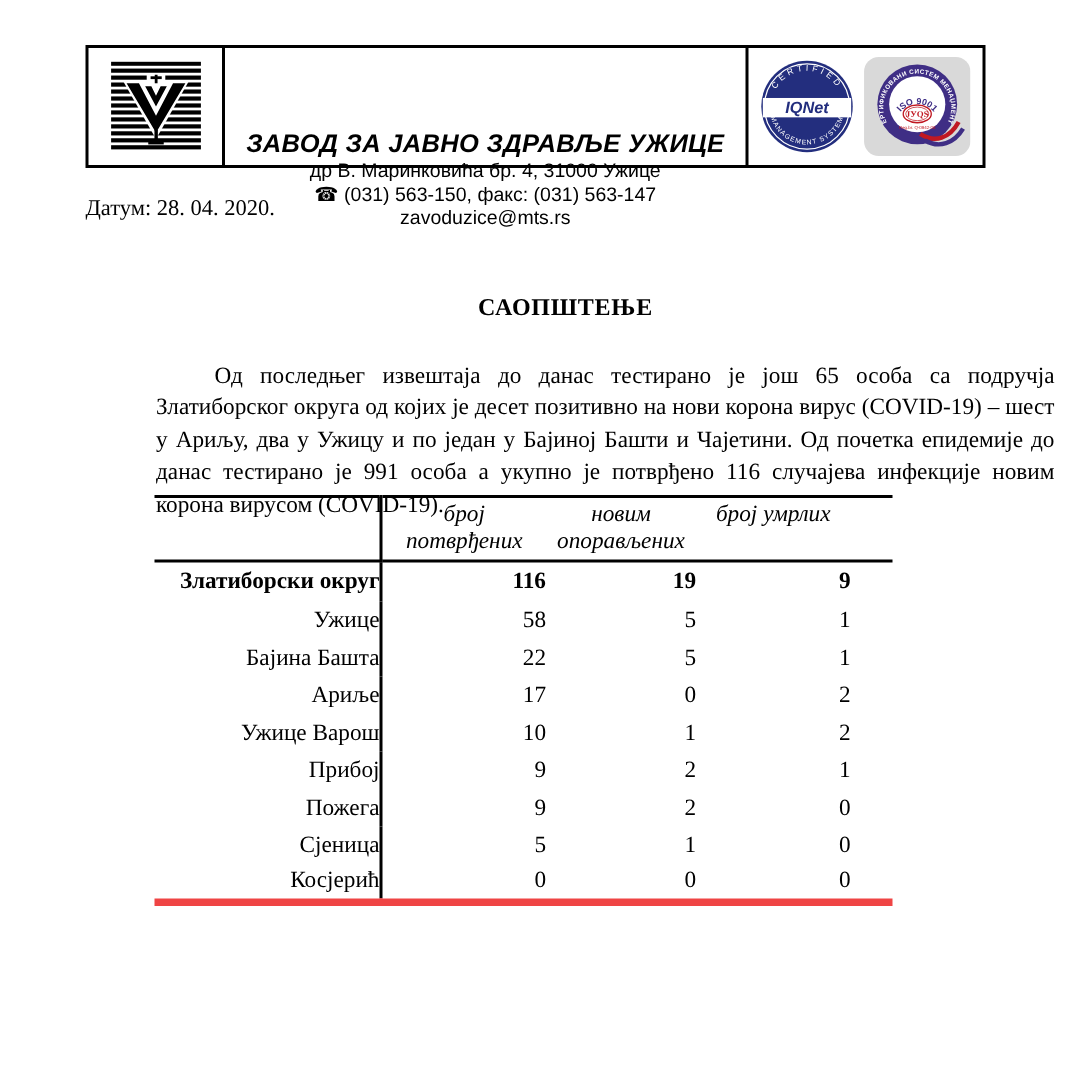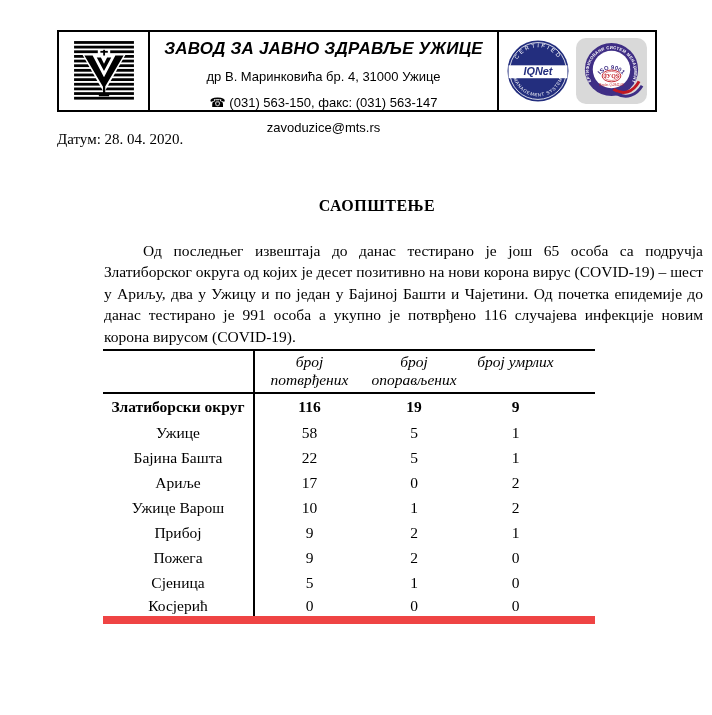--- a/index.html
+++ b/index.html
@@ -17,51 +17,51 @@
     border:2px solid #000; display:flex;
   }
   .logo-cell {
     width:91px; border-right:2px solid #000;
     display:flex; align-items:center; justify-content:center;
   }
   .info-cell {
     flex:1; text-align:center; padding-top:7px;
     font-family:"Liberation Sans", sans-serif;
   }
-  .org-name { font-size:17px; font-weight:bold; font-style:italic; letter-spacing:.2px; }
-  .org-line { font-size:13px; margin-top:11px; line-height:14.5px; }
+  .org-name { font-size:17px; font-weight:bold; font-style:italic; letter-spacing:.2px;margin-top:47px; }
+  .org-line { font-size:13px; margin-top:1px; line-height:14.5px; }
   .certs-cell {
     width:158px; border-left:2px solid #000;
     display:flex; align-items:center; justify-content:center; gap:7px;
   }
 
   
   .date-line { position:absolute; left:57px; top:131px; font-size:15px; }
   .doc-title {
     position:absolute; left:0; top:197px; width:712px;
     text-align:center; font-size:16px; font-weight:bold; letter-spacing:.5px;padding-left:42px;
   }
   .body-text {
     position:absolute; left:57px; top:240px; width:599px;
     font-size:15.5px; line-height:21.4px; text-align:justify; text-indent:39px;margin-left:47px;
   }
 
   
   .cases-table {
-    position:absolute; left:103px; top:349px;
+    position:absolute; left:103px; top:330px;
     border-collapse:collapse;
-    border-top:2.5px solid #000; border-bottom:8px solid #ef4444;
+    border-top:2.5px solid #000; border-bottom:5px solid #ef4444;
     font-size:15.5px;
   }
   .cases-table th {
     font-weight:normal; font-style:italic; vertical-align:top;
     text-align:center; line-height:18px; padding:2px 0 3px 0;
     border-bottom:2.5px solid #000;
   }
-  .cases-table td { text-align:center; height:25px; padding:0; }
+  .cases-table td { text-align:right; height:25px; padding:0; }
   .cases-table .c1 { border-right:2px solid #000; }
   .cases-table .c4 { padding-right:28px; }
   .cases-table tr.total td { font-weight:bold; height:27px; }
 </style>
 </head>
 <body>
 
 <div class="page">
 
   <div class="header-box">
@@ -153,21 +153,21 @@
     <colgroup>
       <col style="width:151px">
         <col style="width:110px">
         <col style="width:100px">
         <col style="width:131px">
     </colgroup>
     <thead>
       <tr>
         <th class="c1"></th>
         <th>број потврђених</th>
-        <th>број опорављених</th>
+        <th>новим опорављених</th>
         <th class="c4">број умрлих</th>
       </tr>
     </thead>
     <tbody>
       <tr class="total">
         <td class="c1">Златиборски округ</td>
         <td>116</td>
         <td>19</td>
         <td class="c4">9</td>
       </tr>

